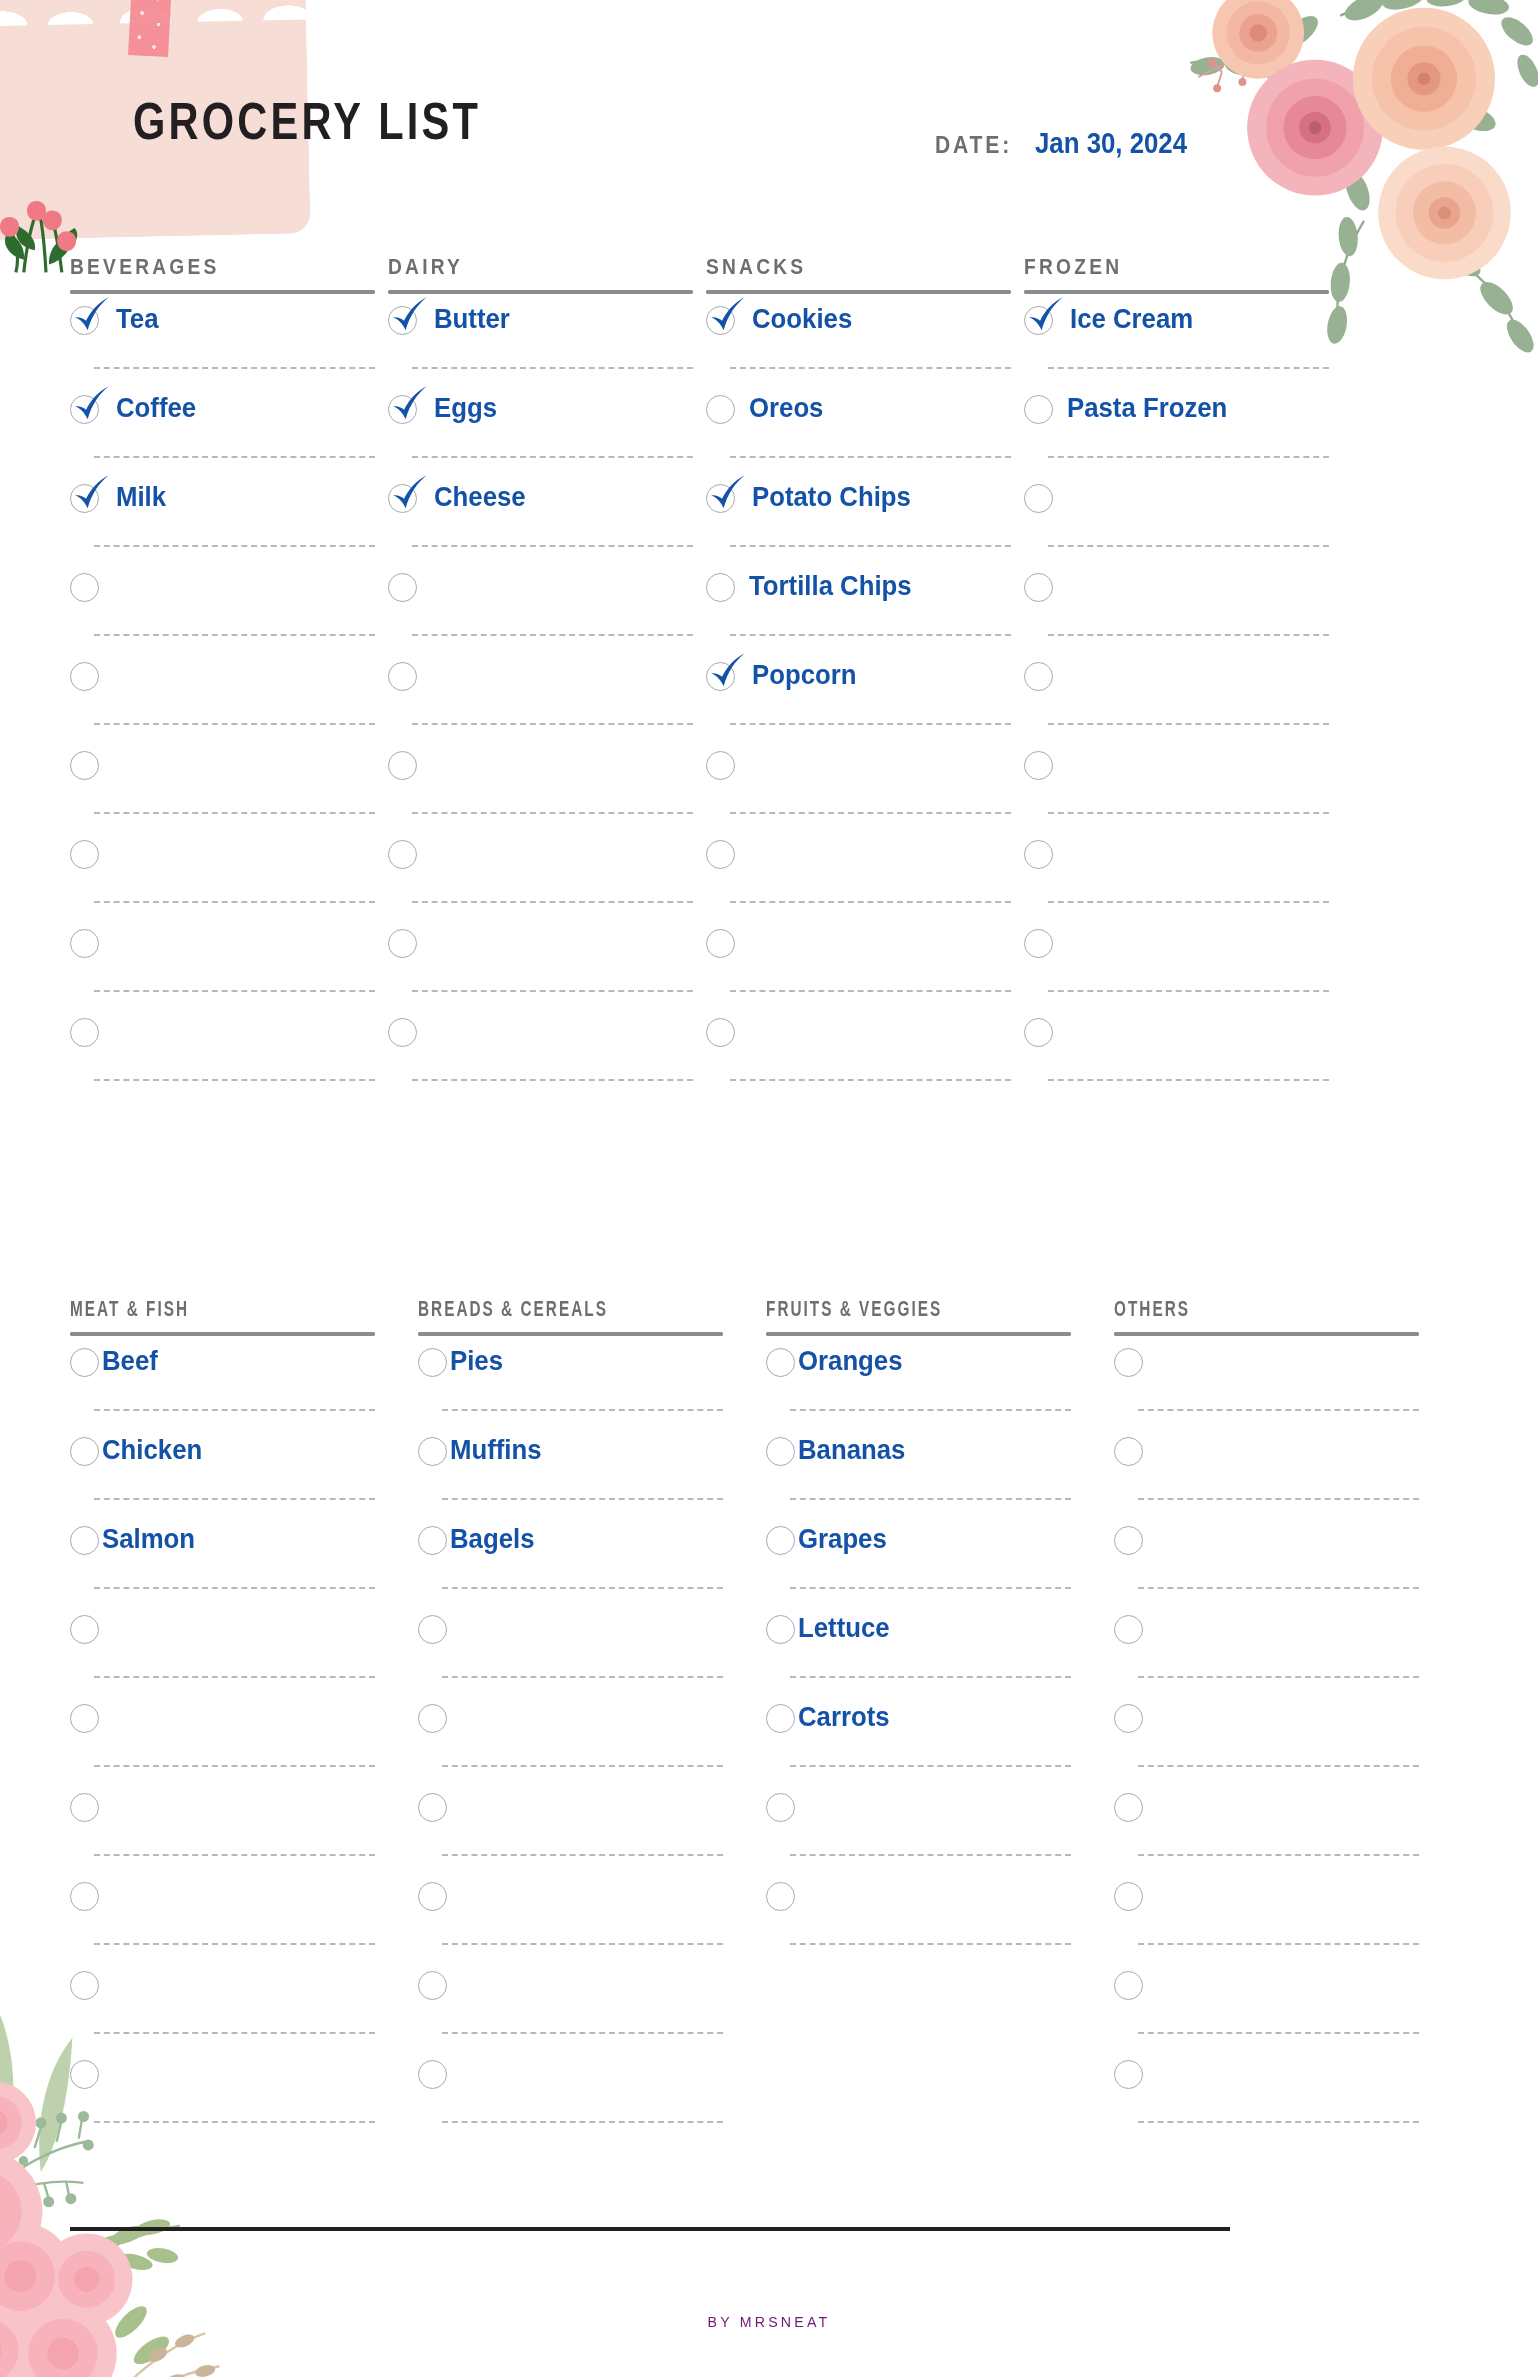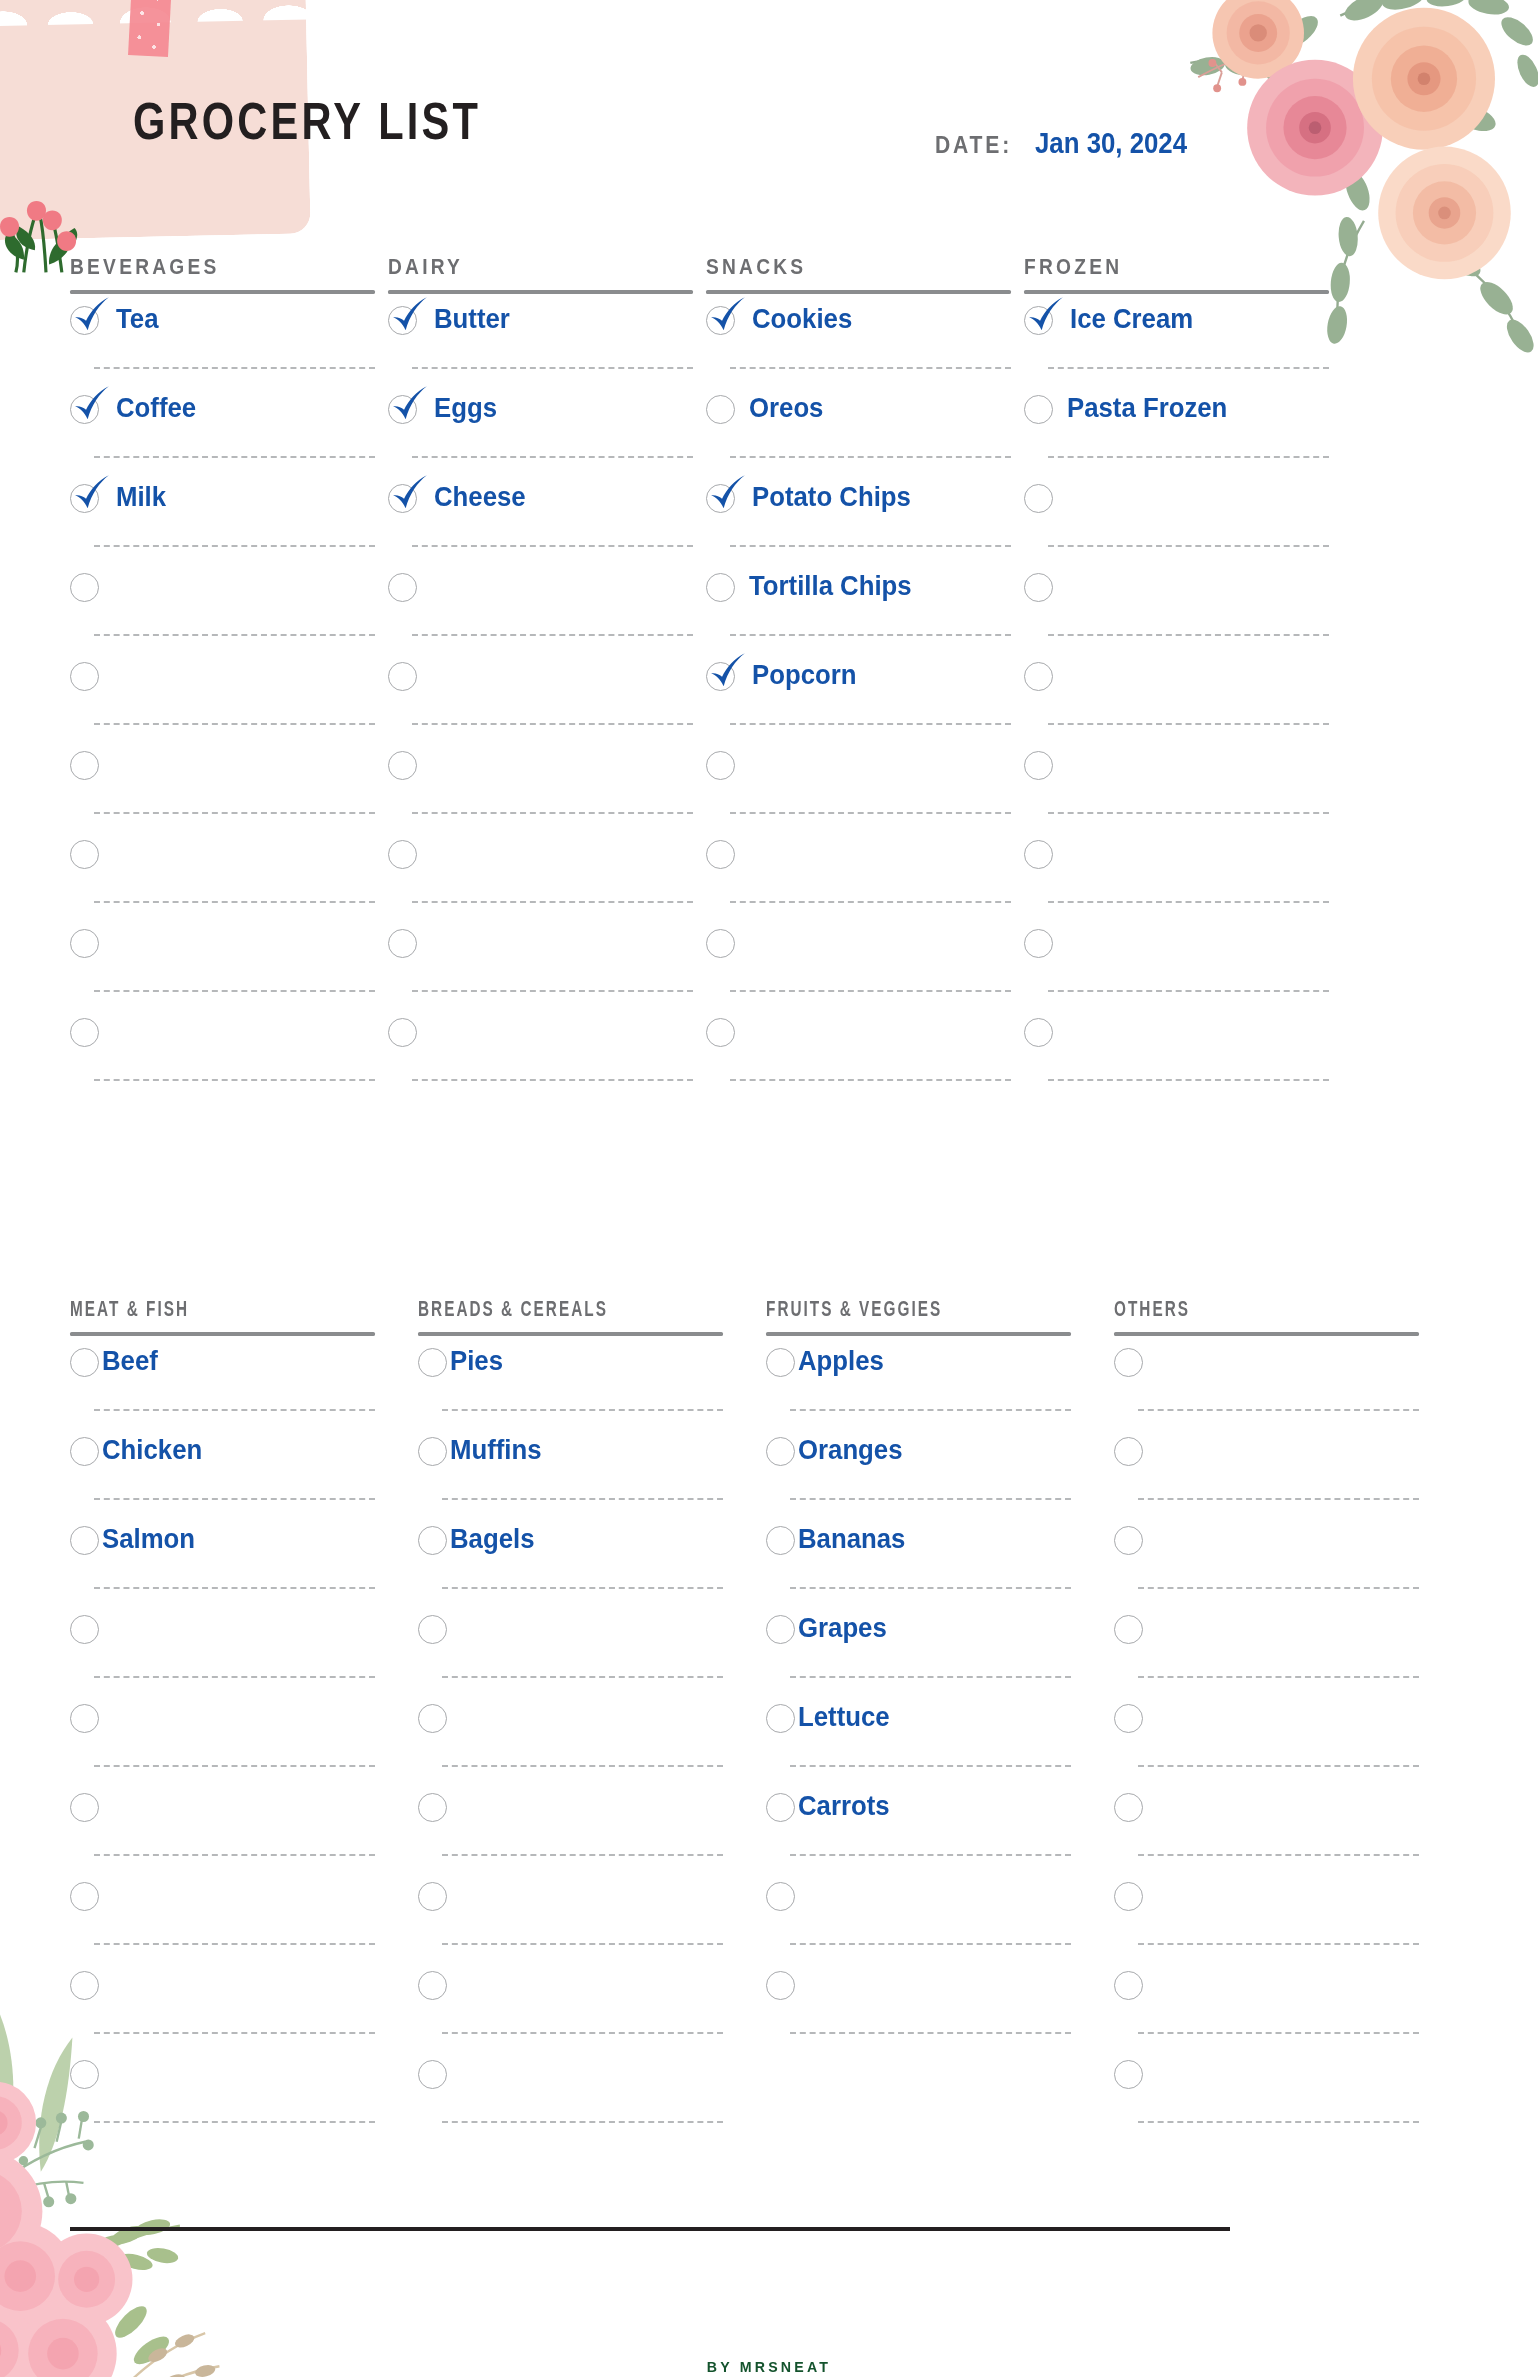--- a/index.html
+++ b/index.html
@@ -142,22 +142,22 @@
     border-top:2.4px dashed #b6b8ba;
   }
 
   
   .footer-rule{
     position:absolute;left:70px;top:2227px;width:1160px;height:4px;
     background:#231f20;
   }
   .footer-text{
     position:absolute;left:0;top:2314px;width:100%;
-    text-align:center;font-size:14.2px;font-weight:700;
-    letter-spacing:3.2px;color:#14532d;margin-top:45px;
+    text-align:center;font-size:14.2px;font-weight:400;
+    letter-spacing:3.2px;color:#701a75;
   }
 </style>
 </head>
 <body>
 
 <div class="deco paper-patch"></div>
 <div class="deco paper-edge"></div>
 <div class="deco washi"></div>
 
 <svg class="deco tulips" viewBox="0 0 140 150">
@@ -801,27 +801,20 @@
       </div>
     </div>
     <div class="col">
       <div class="col-head">FRUITS &amp; VEGGIES</div>
       <div class="col-rule"></div>
       <div class="rows">
         <div class="row">
           <div class="check">
             <span class="ring"></span>
           </div>
-          <div class="label">Apples</div>
-          <div class="dash"></div>
-        </div>
-        <div class="row">
-          <div class="check">
-            <span class="ring"></span>
-          </div>
           <div class="label">Oranges</div>
           <div class="dash"></div>
         </div>
         <div class="row">
           <div class="check">
             <span class="ring"></span>
           </div>
           <div class="label">Bananas</div>
           <div class="dash"></div>
         </div>

